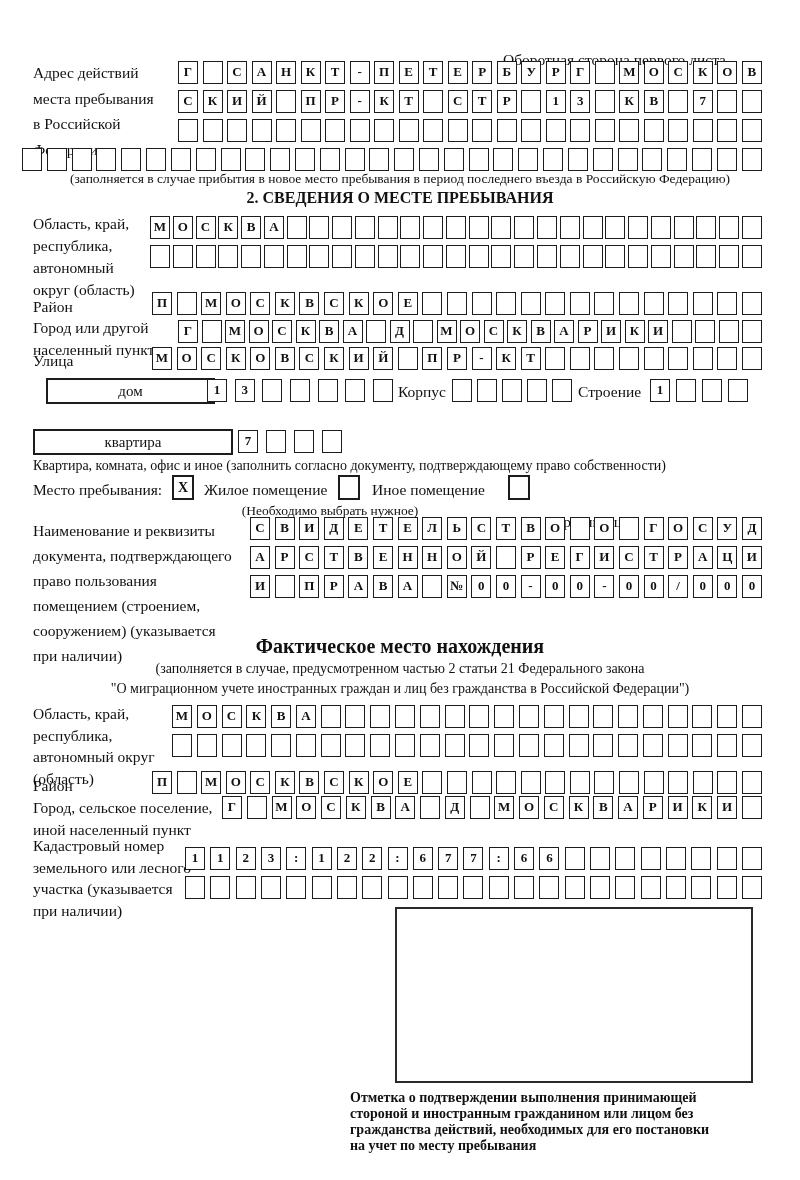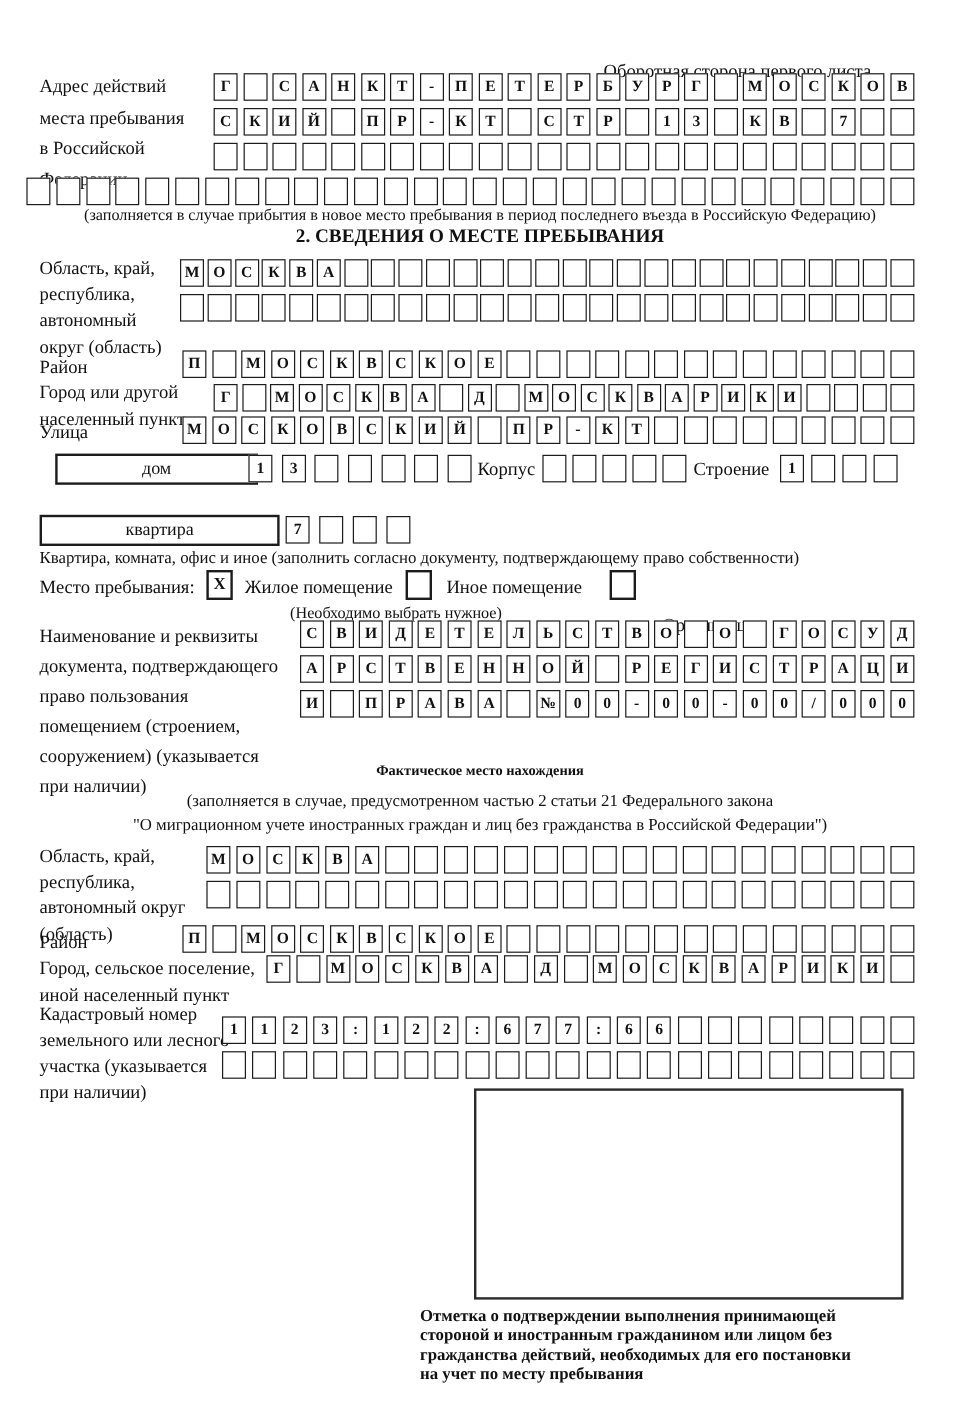--- a/index.html
+++ b/index.html
@@ -429,21 +429,21 @@
       <span class="cell">0</span>
       <span class="cell">-</span>
       <span class="cell">0</span>
       <span class="cell">0</span>
       <span class="cell">/</span>
       <span class="cell">0</span>
       <span class="cell">0</span>
       <span class="cell">0</span>
     </div>
 
-  <div class="abs center bold" style="top:635px;font-size:12px;">Фактическое место нахождения</div>
+  <div class="abs center bold" style="top:635px;font-size:20px;">Фактическое место нахождения</div>
   <div class="abs note center" style="top:661px;font-size:14px;">(заполняется в случае, предусмотренном частью 2 статьи 21 Федерального закона</div>
   <div class="abs note center" style="top:681px;font-size:14px;">"О миграционном учете иностранных граждан и лиц без гражданства в Российской Федерации")</div>
 
   <div class="abs lbl" style="left:33px;top:703px;line-height:21.5px;">
       <div class="">Область, край,</div>
       <div class="">республика,</div>
       <div class="">автономный округ</div>
       <div class="">(область)</div>
     </div>
   <div class="abs cellrow" style="left:172px;top:705px;width:590px;">

